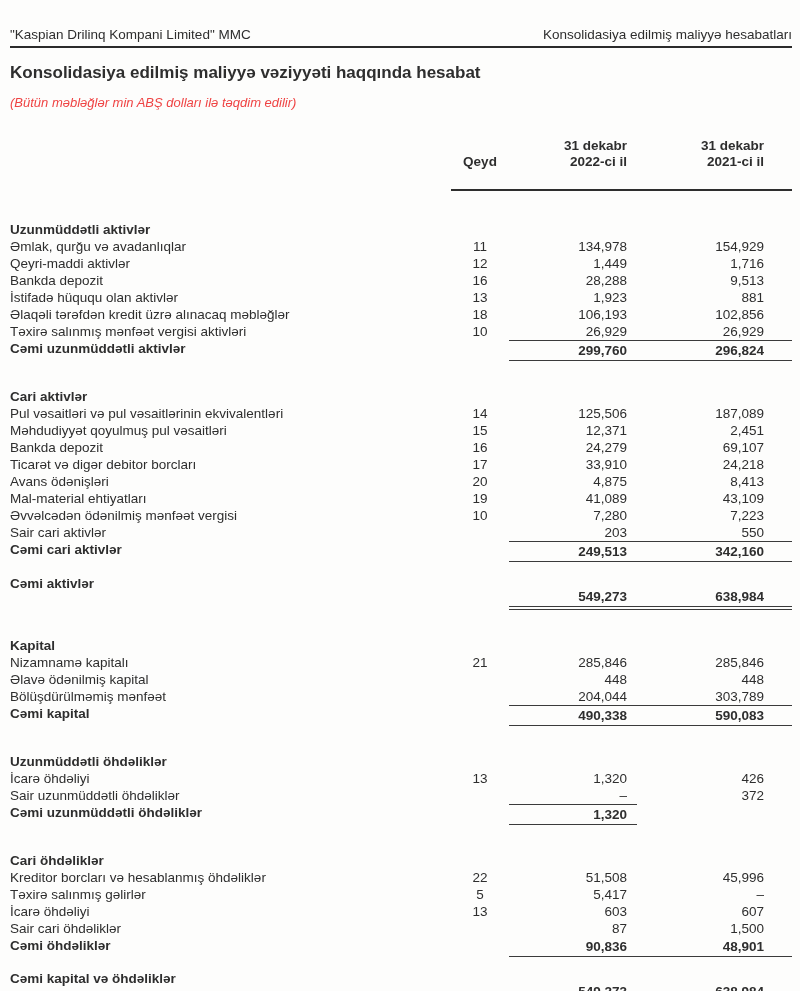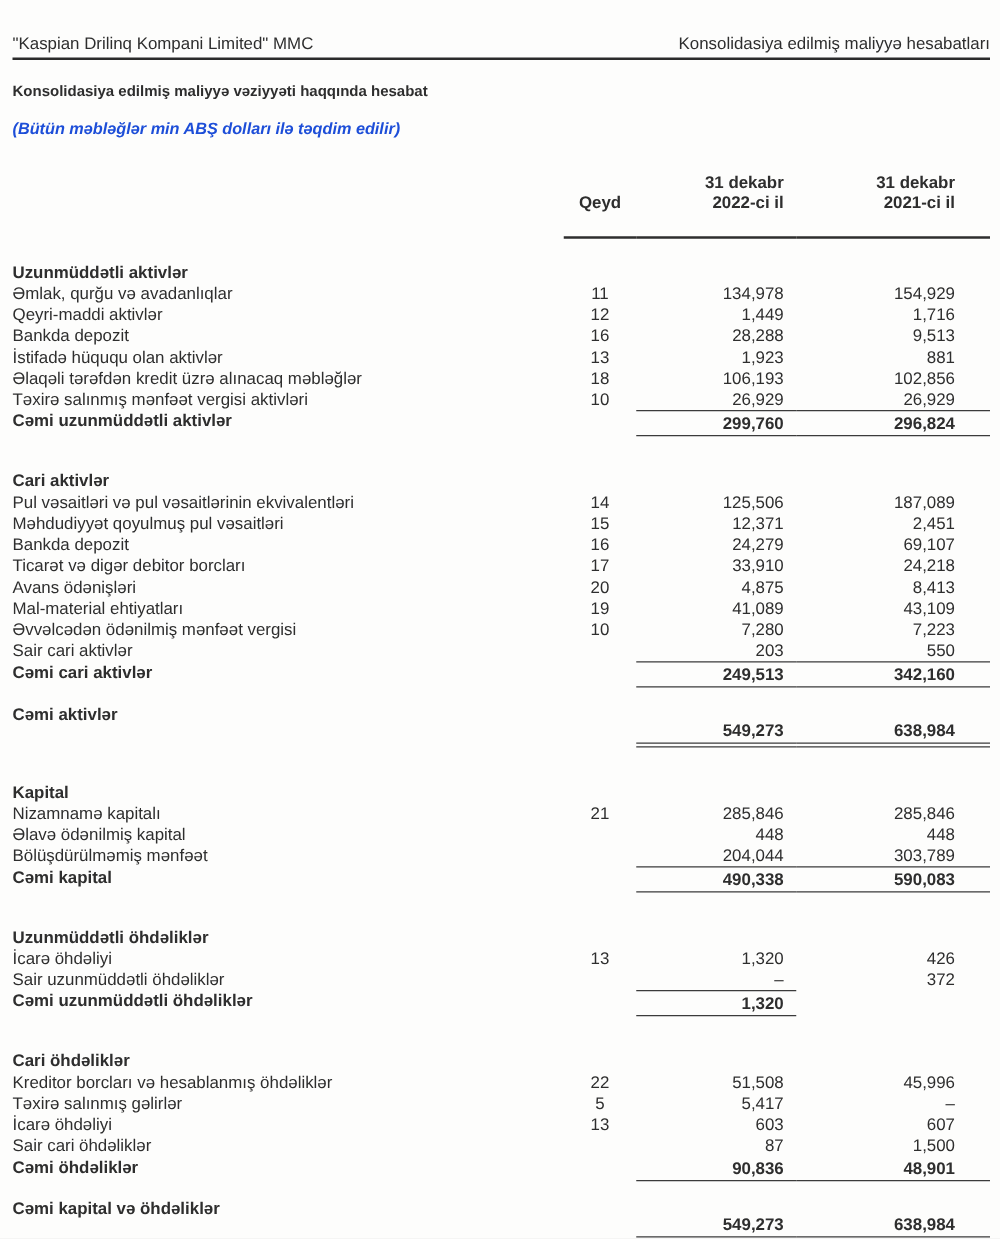--- a/index.html
+++ b/index.html
@@ -16,27 +16,26 @@
 
   
   .doc-header {
     display: flex; justify-content: space-between; align-items: flex-end;
     font-size: 13.5px; line-height: 16px;
     border-bottom: 2px solid #2b2b2b;
     padding-bottom: 3px;
   }
   .doc-title {
     margin-top: 16px;
-    font-size: 12px; font-weight: bold; line-height: 18px;
+    font-size: 17px; font-weight: bold; line-height: 18px;
   }
   .doc-note {
     margin-top: 13px;
     font-size: 13px; font-style: italic; line-height: 16px;
-    color: #1d4ed8;
-    font-weight: bold;
+    color: #ef4444;
   }
 
   
   .fin-table { margin-top: 27px; }
   .grid-row {
     display: grid;
     grid-template-columns: 1fr 58px 128px 155px;
     font-size: 13.5px; line-height: 17px;
   }
   .cell { min-height: 17px; }
@@ -46,21 +45,21 @@
   .v21 { padding-right: 28px; }
 
   
   .col-headers { font-weight: bold; }
   .col-headers .qd, .col-headers .vc { border-bottom: 2px solid #2e2e2e; padding-bottom: 19px; }
   .col-headers .qd { display: flex; align-items: flex-end; justify-content: center; }
   .col-headers .vc div { line-height: 16px; }
 
   
   .section { margin-top: 27px; }
-  .section:first-of-type { margin-top: 18px; }
+  .section:first-of-type { margin-top: 30px; }
   .section.standalone { margin-top: 13px; }
 
   .bold { font-weight: bold; }
   .la .vc { border-top: 1.5px solid #3b3b3b; }
   .lb .vc { border-bottom: 1.5px solid #3b3b3b; }
   .lbd .vc { border-bottom: 4px double #3b3b3b; margin-top: 12px; }
   .la .vc, .lb .vc, .lbd .vc { padding-top: 1px; padding-bottom: 1px; }
 </style>
 </head>
 <body>

